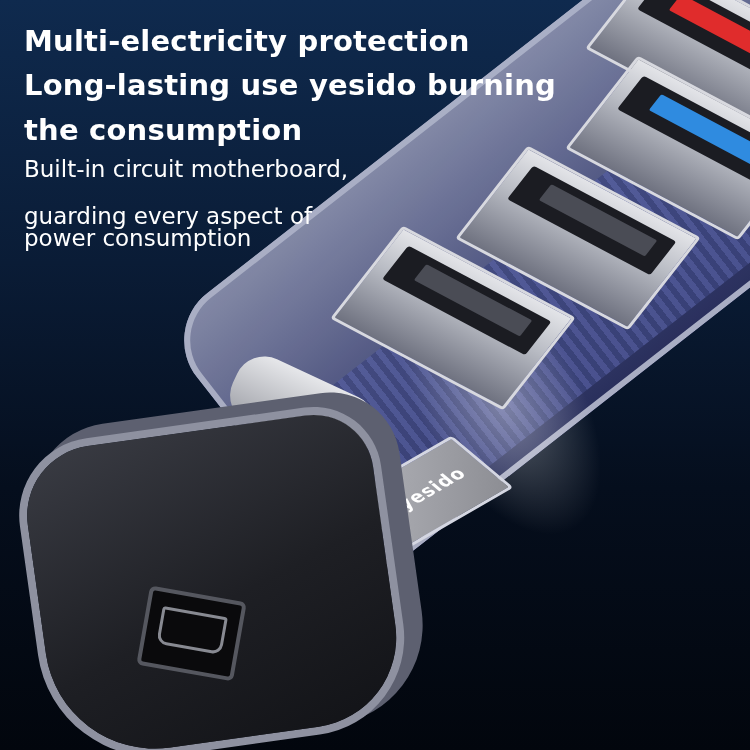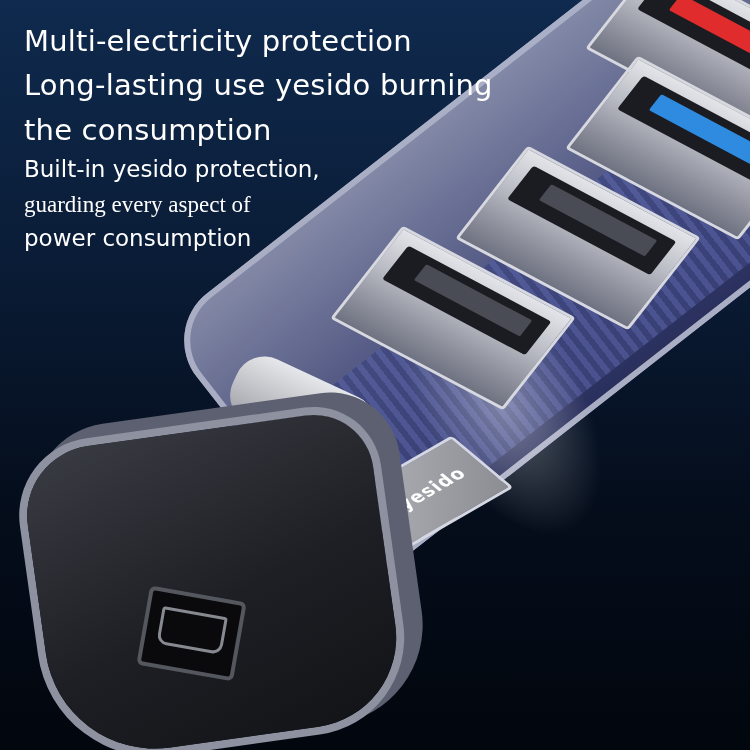--- a/index.html
+++ b/index.html
@@ -1,19 +1,19 @@
 <!DOCTYPE html>
 <html><head>
 <meta charset="utf-8">
 <style>
   html,body{margin:0;padding:0;}
   body{width:750px;height:750px;overflow:hidden;position:relative;
     background:linear-gradient(180deg,#0f2a4e 0%,#0a1c36 35%,#050e1d 65%,#02060d 100%);
     font-family:"DejaVu Sans","Liberation Sans",sans-serif;}
-  .headline{position:absolute;left:24px;color:#fff;font-weight:normal;font-size:29px;line-height:44px;letter-spacing:0.2px;z-index:10;}
+  .headline{position:absolute;left:24px;color:#fff;font-weight:bold;font-size:29px;line-height:44px;letter-spacing:0.2px;z-index:10;}
   .sub{position:absolute;left:24px;color:#fff;font-size:23px;line-height:35px;z-index:10;}
   .scene{position:absolute;left:0;top:0;width:750px;height:750px;}
   
   .hub{position:absolute;left:160px;top:330px;width:900px;height:330px;
     transform:rotate(-38deg);transform-origin:0 0;
     background:linear-gradient(180deg,#8e93b0 0%,#6d7299 30%,#4a5080 60%,#2c3160 100%);
     border-radius:60px;box-shadow:inset 0 0 0 6px #b7bbd1;opacity:0.92;}
   .pcb{position:absolute;left:60px;top:150px;width:820px;height:160px;
     background:repeating-linear-gradient(90deg,#5a62a8 0 6px,#414985 6px 12px);
     opacity:0.75;border-radius:10px;}
@@ -74,15 +74,15 @@
 
   <div class="endcap">
     <div class="hdmi"></div>
   </div>
 </div>
 
 <div class="headline" style="top:19px;">Multi-electricity protection</div>
 <div class="headline" style="top:63px;">Long-lasting use yesido burning</div>
 <div class="headline" style="top:108px;">the consumption</div>
 
-<div class="sub" style="top:152px;">Built-in yesido protection,</div>
-<div class="sub" style="top:187px;font-family:Liberation Serif, serif;">guarding every aspect of</div>
+<div class="sub" style="top:152px;">Built-in circuit motherboard,</div>
+<div class="sub" style="top:199px;">guarding every aspect of</div>
 <div class="sub" style="top:221px;">power consumption</div>
 
 </body></html>

